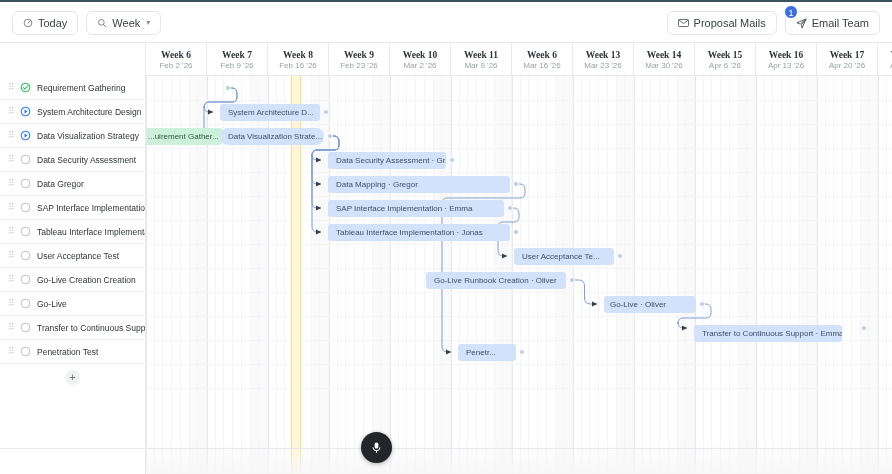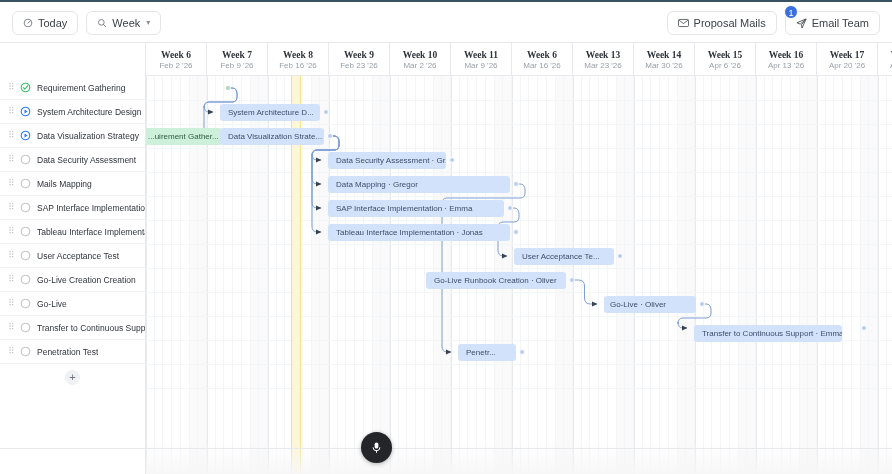--- a/index.html
+++ b/index.html
@@ -314,21 +314,21 @@
           <svg viewBox="0 0 12 12" class="st">
             <circle cx="6" cy="6" r="4.7" fill="none" stroke="#c3c7cc" stroke-width="1.2"></circle>
           </svg>
           <span class="tname">Data Security Assessment</span>
         </div>
         <div class="task">
           <span class="grip">⠿</span>
           <svg viewBox="0 0 12 12" class="st">
             <circle cx="6" cy="6" r="4.7" fill="none" stroke="#c3c7cc" stroke-width="1.2"></circle>
           </svg>
-          <span class="tname">Mails Mapping</span>
+          <span class="tname">Data Gregor</span>
         </div>
         <div class="task">
           <span class="grip">⠿</span>
           <svg viewBox="0 0 12 12" class="st">
             <circle cx="6" cy="6" r="4.7" fill="none" stroke="#c3c7cc" stroke-width="1.2"></circle>
           </svg>
           <span class="tname">SAP Interface Implementation</span>
         </div>
         <div class="task">
           <span class="grip">⠿</span>
@@ -512,21 +512,21 @@
         </svg>
       <div id="barlayer">
           <div class="bar green" style="left: -6px; width: 82px; top: 3.5px; margin-top: 48px;">
             <span>...uirement Gather...</span>
           </div>
           <div class="handle g" style="left: 79px; top: 9px;"></div>
           <div class="bar blue" style="left: 74px; width: 100px; top: 27.5px;">
             <span>System Architecture D...</span>
           </div>
           <div class="handle" style="left: 177px; top: 33px;"></div>
-          <div class="bar blue" style="left: 74px; width: 104px; top: 51.5px;">
+          <div class="bar blue" style="left: 74px; width: 104px; top: 51.5px; border-radius: 8px;">
             <span>Data Visualization Strate...</span>
           </div>
           <div class="handle" style="left: 181px; top: 57px;"></div>
           <div class="bar blue" style="left: 182px; width: 118px; top: 75.5px;">
             <span>Data Security Assessment · Gr...</span>
           </div>
           <div class="handle" style="left: 303px; top: 81px;"></div>
           <div class="bar blue" style="left: 182px; width: 182px; top: 99.5px;">
             <span>Data Mapping · Gregor</span>
           </div>

